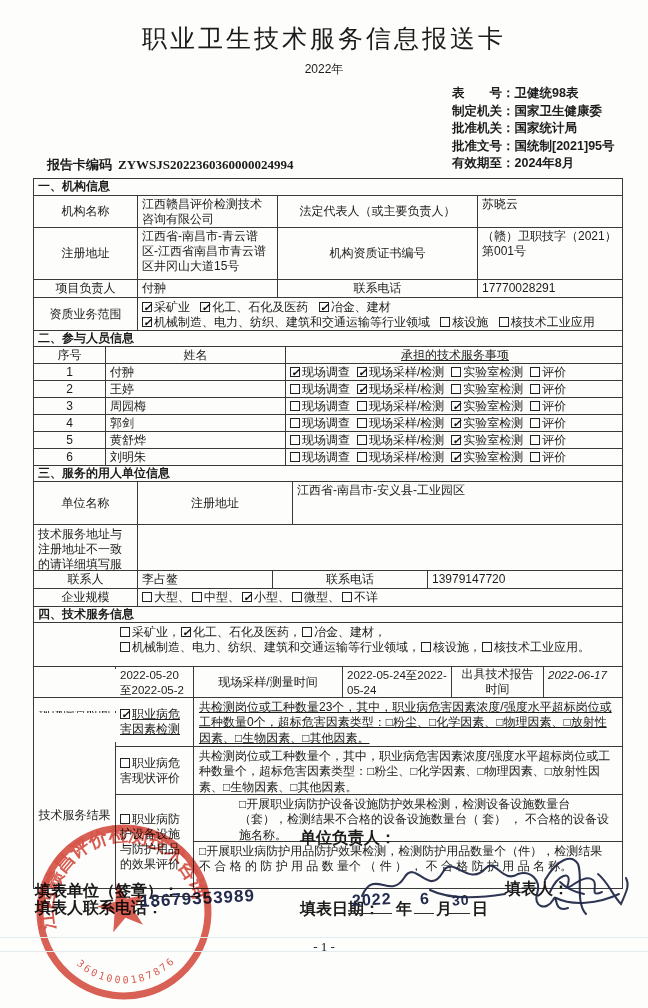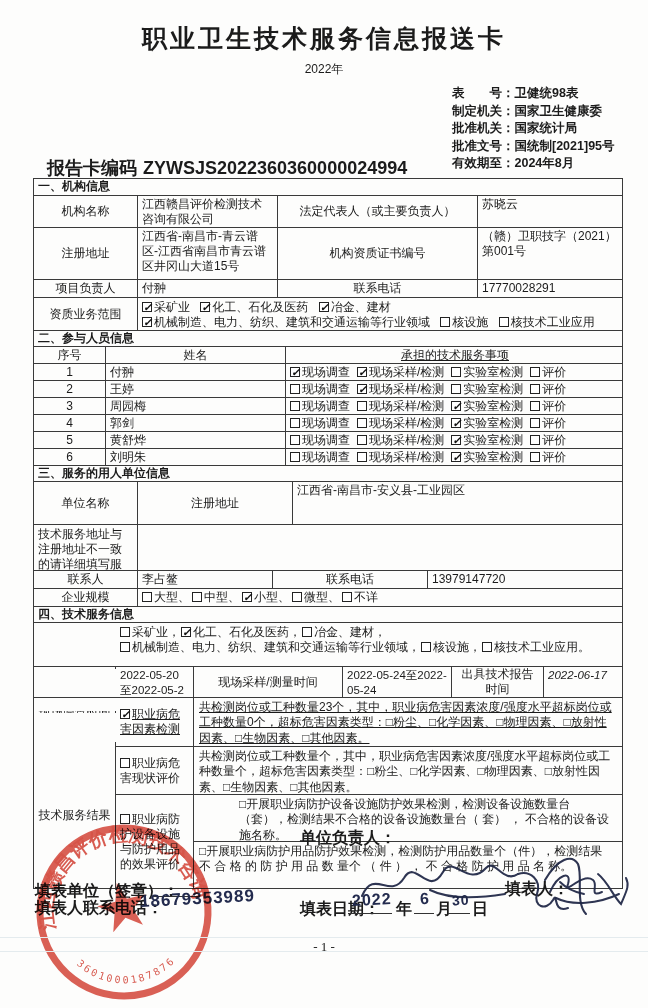--- a/index.html
+++ b/index.html
@@ -1,23 +1,23 @@
 <!DOCTYPE html>
 <html><head>
 <meta charset="utf-8">
 <style>
   html,body{margin:0;padding:0;background:#ffffff;}
   .page{position:relative;width:648px;height:1008px;background:#fdfdfc;
         font-family:"Liberation Sans",sans-serif;color:#1b1b1b;overflow:hidden;}
   .title{position:absolute;top:22px;left:0;right:0;text-align:center;
-         font-size:25px;font-weight:bold;letter-spacing:3px;}
+         font-size:25px;font-weight:normal;letter-spacing:3px;}
   .year{position:absolute;top:61px;left:0;right:0;text-align:center;font-size:12px;}
   .meta{position:absolute;top:85px;left:452px;font-size:12.5px;font-weight:bold;line-height:17.5px;}
   .meta-line span{white-space:pre;}
-  .report-code{position:absolute;top:156px;left:47px;font-size:18px;font-weight:bold;}
+  .report-code{position:absolute;top:156px;left:47px;font-size:13px;font-weight:bold;font-family:Liberation Serif, serif;}
   .report-code .code{margin-left:6px;font-weight:bold;}
 
   .table{position:absolute;top:178px;left:33px;width:590px;border:1.5px solid #3a3a3a;
          box-sizing:border-box;font-size:12px;background:transparent;}
   .table>*{border-top:1px solid #3a3a3a;box-sizing:border-box;}
   .table>*:first-child{border-top:none;}
   .sec{font-weight:bold;height:16px;line-height:15px;padding-left:4px;font-size:12px;}
   .row{display:flex;align-items:stretch;}
   .cell{box-sizing:border-box;border-right:1px solid #3a3a3a;padding:1px 4px;overflow:hidden;line-height:15px;}
   .nbr{border-right:none !important;}

